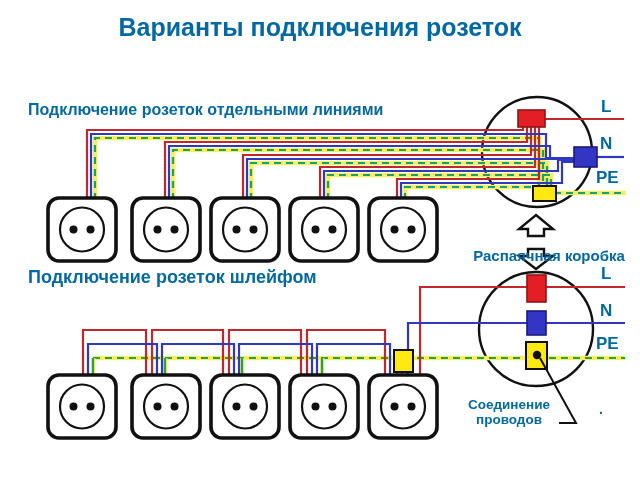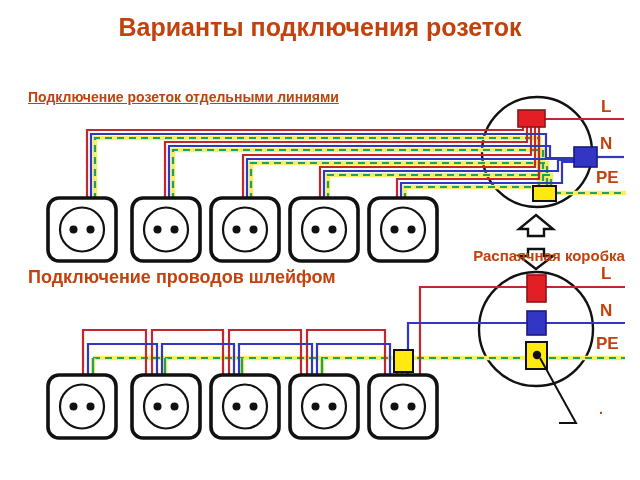--- a/index.html
+++ b/index.html
@@ -1,22 +1,22 @@
 <!DOCTYPE html>
 <html style="--wire-l: #c1272d; --wire-n: #3038c0; --wire-pe-yellow: #f6ee64; --wire-pe-green: #21a066; --terminal-red: #e31e25; --terminal-red-border: #8c1418; --terminal-blue: #3336c4; --terminal-blue-border: #1b1b7e; --terminal-yellow: #ffe911;"><head>
 <meta charset="utf-8">
 <style>
   html,body{margin:0;padding:0;background:#fff;}
   body{width:640px;height:480px;position:relative;overflow:hidden;
        font-family:"Liberation Sans",sans-serif;}
   .stage{position:absolute;left:0;top:0;width:640px;height:480px;}
   svg{position:absolute;left:0;top:0;}
-  .lbl{position:absolute;color:#c2410c;font-weight:bold;white-space:nowrap;}
+  .lbl{position:absolute;color:#0369a1;font-weight:bold;white-space:nowrap;}
   .title{left:0;top:13px;width:640px;text-align:center;font-size:25px;}
-  .sec1{left:28px;top:89px;font-size:14px;text-decoration:underline;}
+  .sec1{left:28px;top:101px;font-size:16px;}
   .sec2{left:28px;top:267px;font-size:18px;}
   .wl{font-size:17px;}
   .boxlbl{left:460px;top:231px;width:178px;text-align:center;font-size:15px;margin-top:16px;}
   .connlbl{left:456px;top:398px;width:106px;text-align:center;font-size:13.5px;line-height:14.5px;}
   .straydot{left:599px;top:401px;font-size:14px;}
   
   .wL{stroke:var(--wire-l);stroke-width:2.2;fill:none;}
   .wN{stroke:var(--wire-n);stroke-width:2.2;fill:none;}
   .wPEy{stroke:var(--wire-pe-yellow);stroke-width:4.6;fill:none;}
   .wPEg{stroke:var(--wire-pe-green);stroke-width:2.2;fill:none;stroke-dasharray:7 5;}
@@ -189,27 +189,31 @@
             <circle cx="403" cy="406.5" r="22" class="socket-face"></circle>
             <circle cx="394.5" cy="406.5" r="4" class="socket-dot"></circle>
             <circle cx="411.5" cy="406.5" r="4" class="socket-dot"></circle>
           </g>
         </g>
   </g>
 </svg>
 
   <div class="lbl title">Варианты подключения розеток</div>
   <div class="lbl sec1">Подключение розеток отдельными линиями</div>
-  <div class="lbl sec2">Подключение проводов шлейфом</div>
+  <div class="lbl sec2">Подключение розеток шлейфом</div>
 
   <div class="lbl wl" style="left:601px;top:97px;">L</div>
   <div class="lbl wl" style="left:600px;top:134px;">N</div>
   <div class="lbl wl" style="left:596px;top:168px;">PE</div>
 
   <div class="lbl boxlbl">Распаячная коробка</div>
 
   <div class="lbl wl" style="left:601px;top:264px;">L</div>
   <div class="lbl wl" style="left:600px;top:301px;">N</div>
   <div class="lbl wl" style="left:596px;top:334px;">PE</div>
 
+  <div class="lbl connlbl">
+    <div>Соединение</div>
+    <div>проводов</div>
+  </div>
 
   <div class="lbl straydot">.</div>
 </div>
 
 </body></html>

